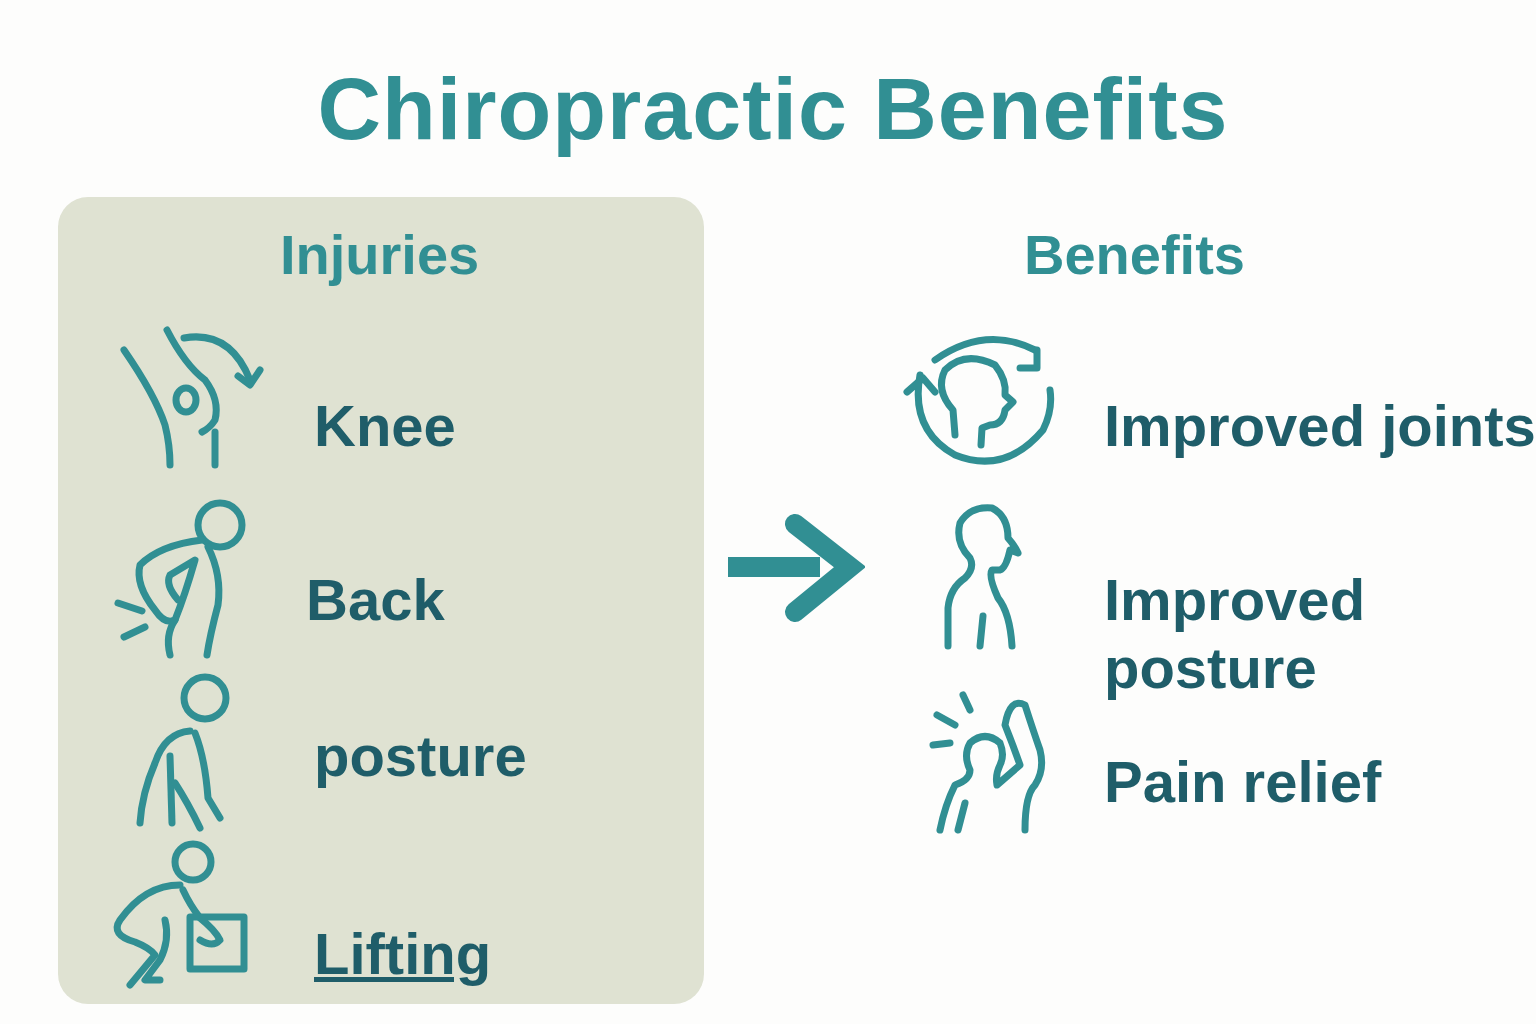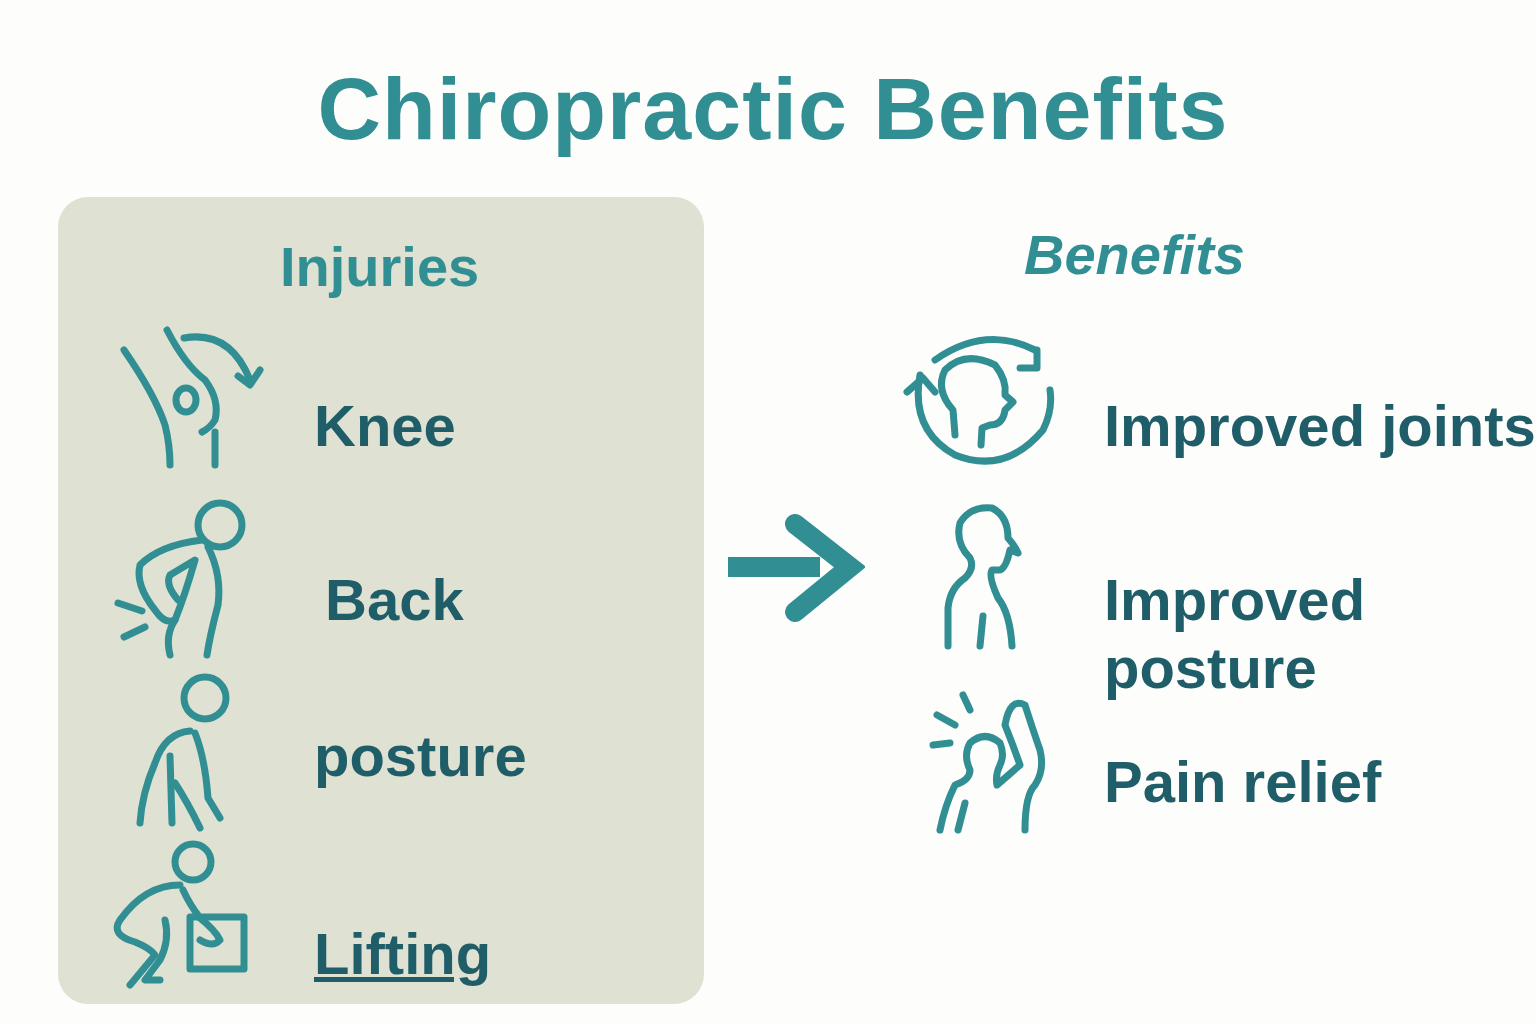--- a/index.html
+++ b/index.html
@@ -12,22 +12,22 @@
   .icon svg { display:block; }
   .stroke { fill:none; stroke:#318f93; stroke-width:7; stroke-linecap:round; stroke-linejoin:round; }
 </style>
 </head>
 <body>
 
 <div class="title">Chiropractic Benefits</div>
 
 <div class="panel"></div>
 
-<div class="col-head" style="left:280px; top:234px;">Injuries</div>
-<div class="col-head" style="left:1024px; top:222px;font-style:italic;">Benefits</div>
+<div class="col-head" style="left:280px; top:222px;">Injuries</div>
+<div class="col-head" style="left:1024px; top:222px;">Benefits</div>
 
 <div class="icon" style="left:110px; top:320px;">
   <svg width="160" height="155" viewBox="0 0 160 155">
     <path class="stroke" d="M14 30 Q45 75 55 105 Q60 125 60 145"></path>
     <path class="stroke" d="M57 10 Q75 45 95 60 Q110 80 105 100 Q100 108 92 112"></path>
     <path class="stroke" d="M105 112 L105 145"></path>
     <ellipse class="stroke" cx="76" cy="80" rx="10" ry="12"></ellipse>
     <path class="stroke" d="M74 18 Q120 10 140 60"></path>
     <path class="stroke" d="M128 56 L140 65 L150 50"></path>
   </svg>
@@ -37,21 +37,21 @@
 <div class="icon" style="left:110px; top:495px;">
   <svg width="150" height="170" viewBox="0 0 150 170">
     <circle class="stroke" cx="110" cy="30" r="22"></circle>
     <path class="stroke" d="M92 45 Q50 50 30 70 Q25 90 45 115 Q55 130 65 125 Q75 100 85 65 L60 80 Q55 90 68 105"></path>
     <path class="stroke" d="M65 125 Q55 140 60 160"></path>
     <path class="stroke" d="M98 52 Q112 80 108 110 Q100 140 97 160"></path>
     <path class="stroke" d="M8 108 L32 116"></path>
     <path class="stroke" d="M14 142 L35 132"></path>
   </svg>
 </div>
-<div class="label" style="left:325px; top:538px;text-align:center;">Back</div>
+<div class="label" style="left:306px; top:538px;text-align:center;">Back</div>
 
 <div class="icon" style="left:120px; top:668px;">
   <svg width="120" height="165" viewBox="0 0 120 165">
     <circle class="stroke" cx="85" cy="30" r="21"></circle>
     <path class="stroke" d="M70 63 Q45 65 35 95 Q22 125 20 155"></path>
     <path class="stroke" d="M75 65 Q85 90 88 130 L100 150"></path>
     <path class="stroke" d="M50 88 L52 155"></path>
     <path class="stroke" d="M55 115 Q68 135 80 160"></path>
   </svg>
 </div>

